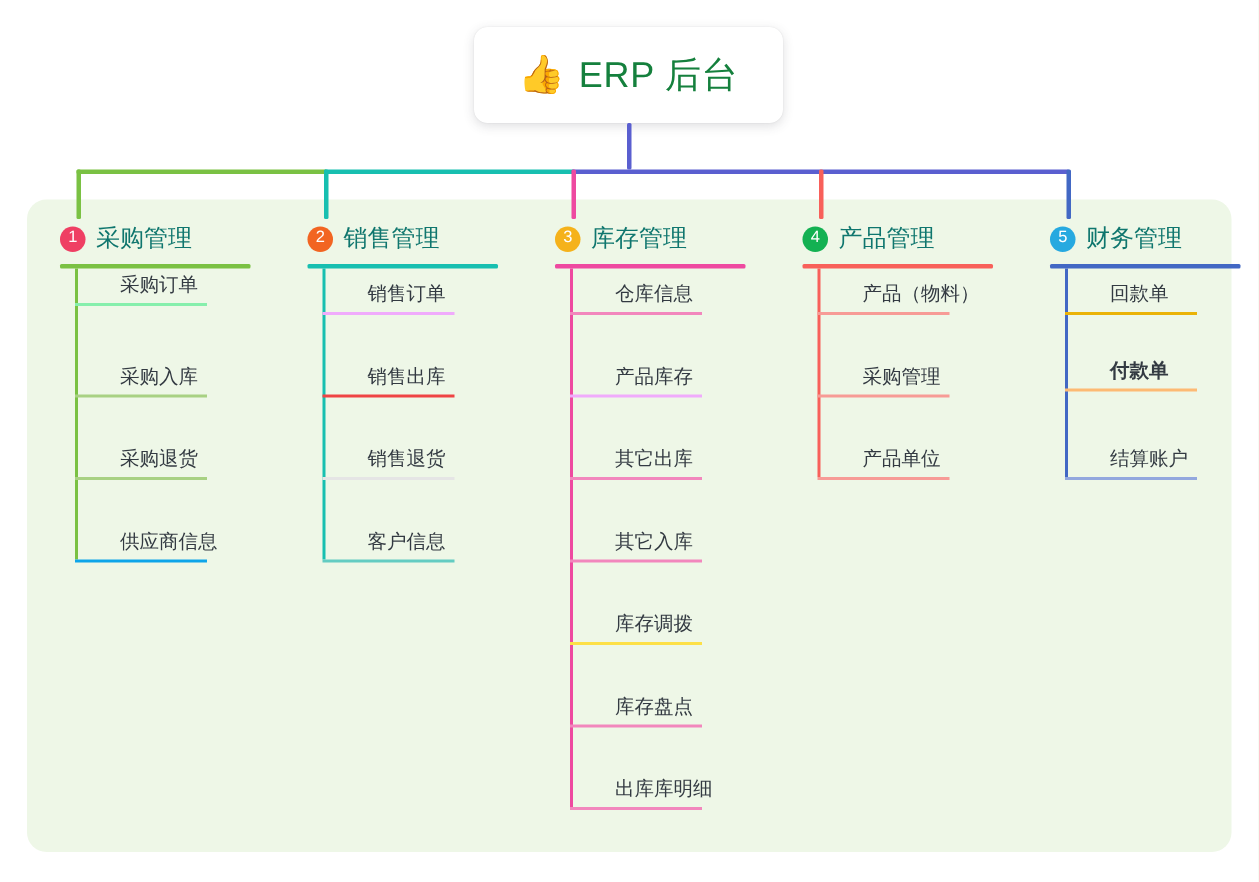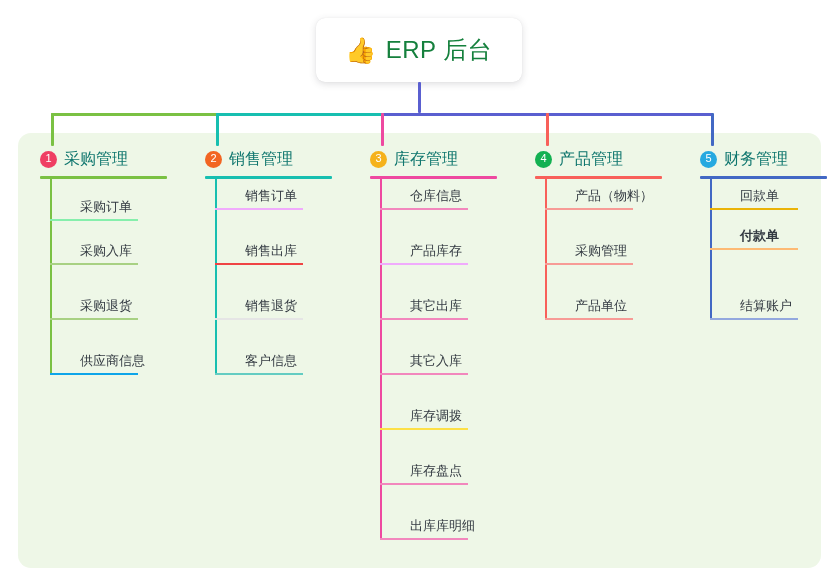--- a/index.html
+++ b/index.html
@@ -76,21 +76,21 @@
     </div>
 
   <div id="columns">
       <div class="col" style="left: 22px;">
         <div class="col-head">
           <span class="badge" style="background: rgb(239, 63, 99);">1</span>
           <span class="col-title">采购管理</span>
         </div>
         <div class="head-rule" style="background: rgb(122, 193, 67);"></div>
         <div class="spine" style="top: 33px; height: 194px; background: rgb(122, 193, 67);"></div>
-        <div class="item" style="top: 73px; background: #86efac;">
+        <div class="item" style="top: 56px; background: #86efac;">
           <span class="item-label">采购订单</span>
         </div>
         <div class="item" style="top: 117px; background: rgb(168, 209, 131);">
           <span class="item-label">采购入库</span>
         </div>
         <div class="item" style="top: 172px; background: rgb(168, 209, 131);">
           <span class="item-label">采购退货</span>
         </div>
         <div class="item" style="top: 227px; background: #0ea5e9;">
           <span class="item-label">供应商信息</span>
@@ -165,21 +165,21 @@
       <div class="col" style="left: 682px;">
         <div class="col-head">
           <span class="badge" style="background: rgb(38, 169, 224);">5</span>
           <span class="col-title">财务管理</span>
         </div>
         <div class="head-rule" style="background: rgb(66, 104, 196);"></div>
         <div class="spine" style="top: 33px; height: 139px; background: rgb(66, 104, 196);"></div>
         <div class="item" style="top: 62px; background: #eab308;">
           <span class="item-label">回款单</span>
         </div>
-        <div class="item" style="top: 102px; background: #fdba74; font-weight: bold;">
+        <div class="item" style="top: 113px; background: #fdba74; font-weight: bold;">
           <span class="item-label">付款单</span>
         </div>
         <div class="item" style="top: 172px; background: rgb(147, 168, 222);">
           <span class="item-label">结算账户</span>
         </div>
       </div>
     </div>
 
 </div>
 

